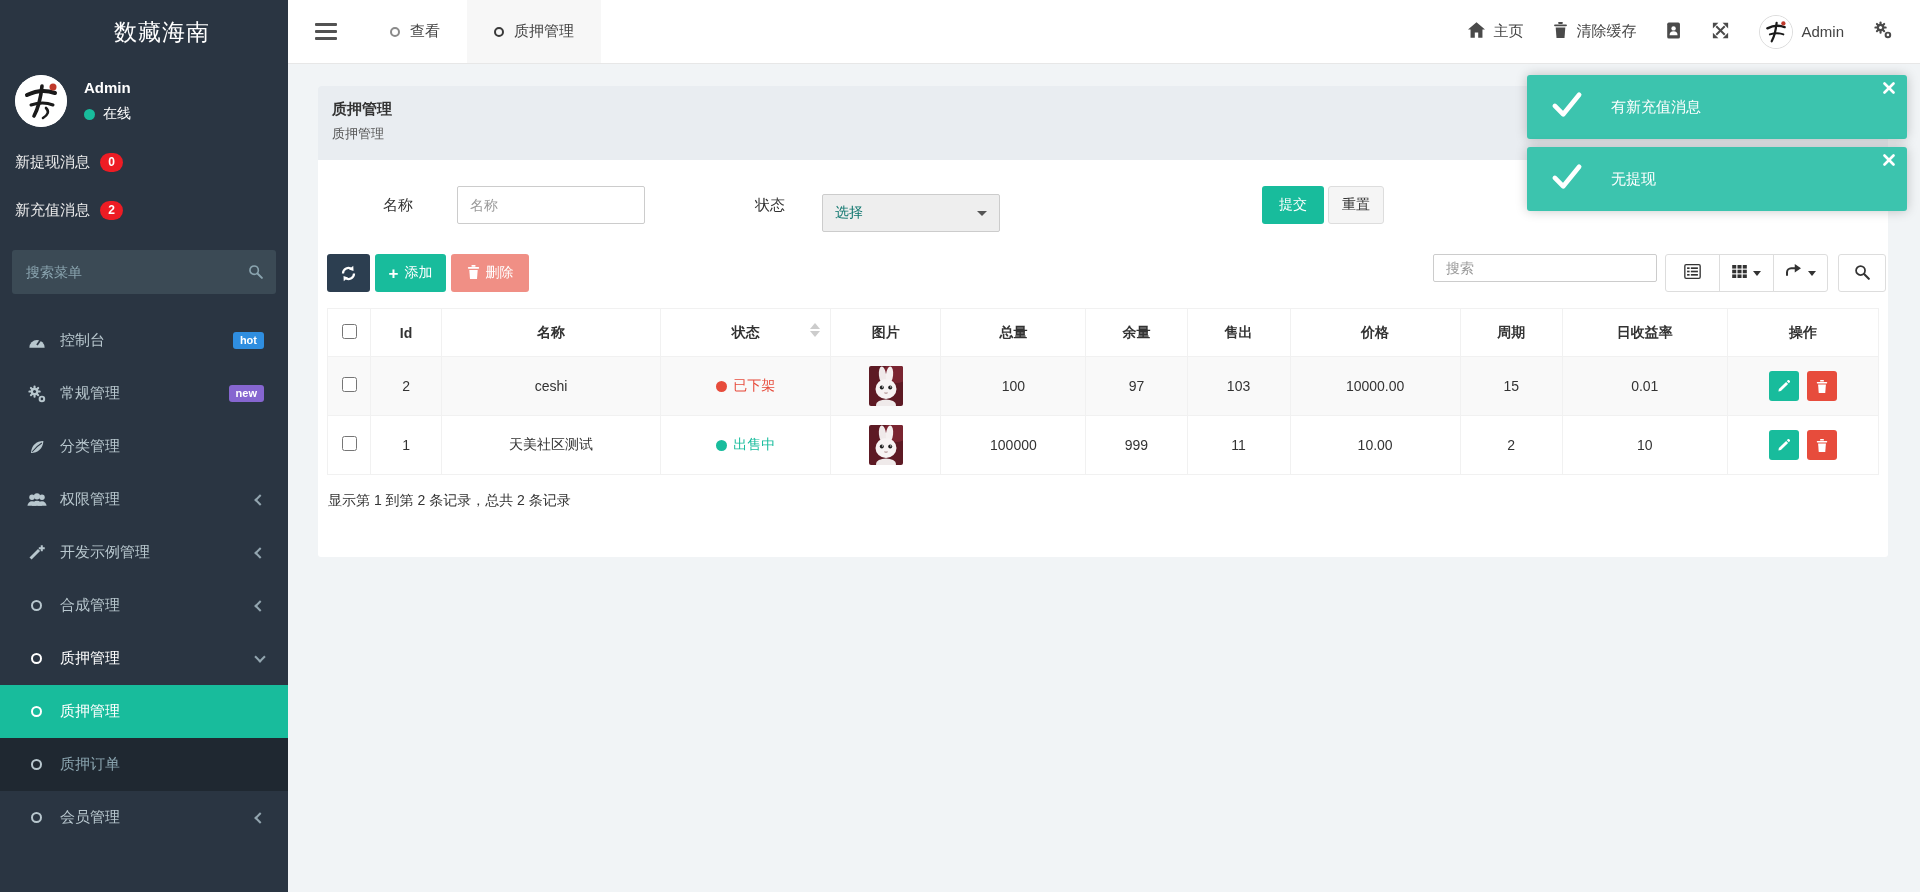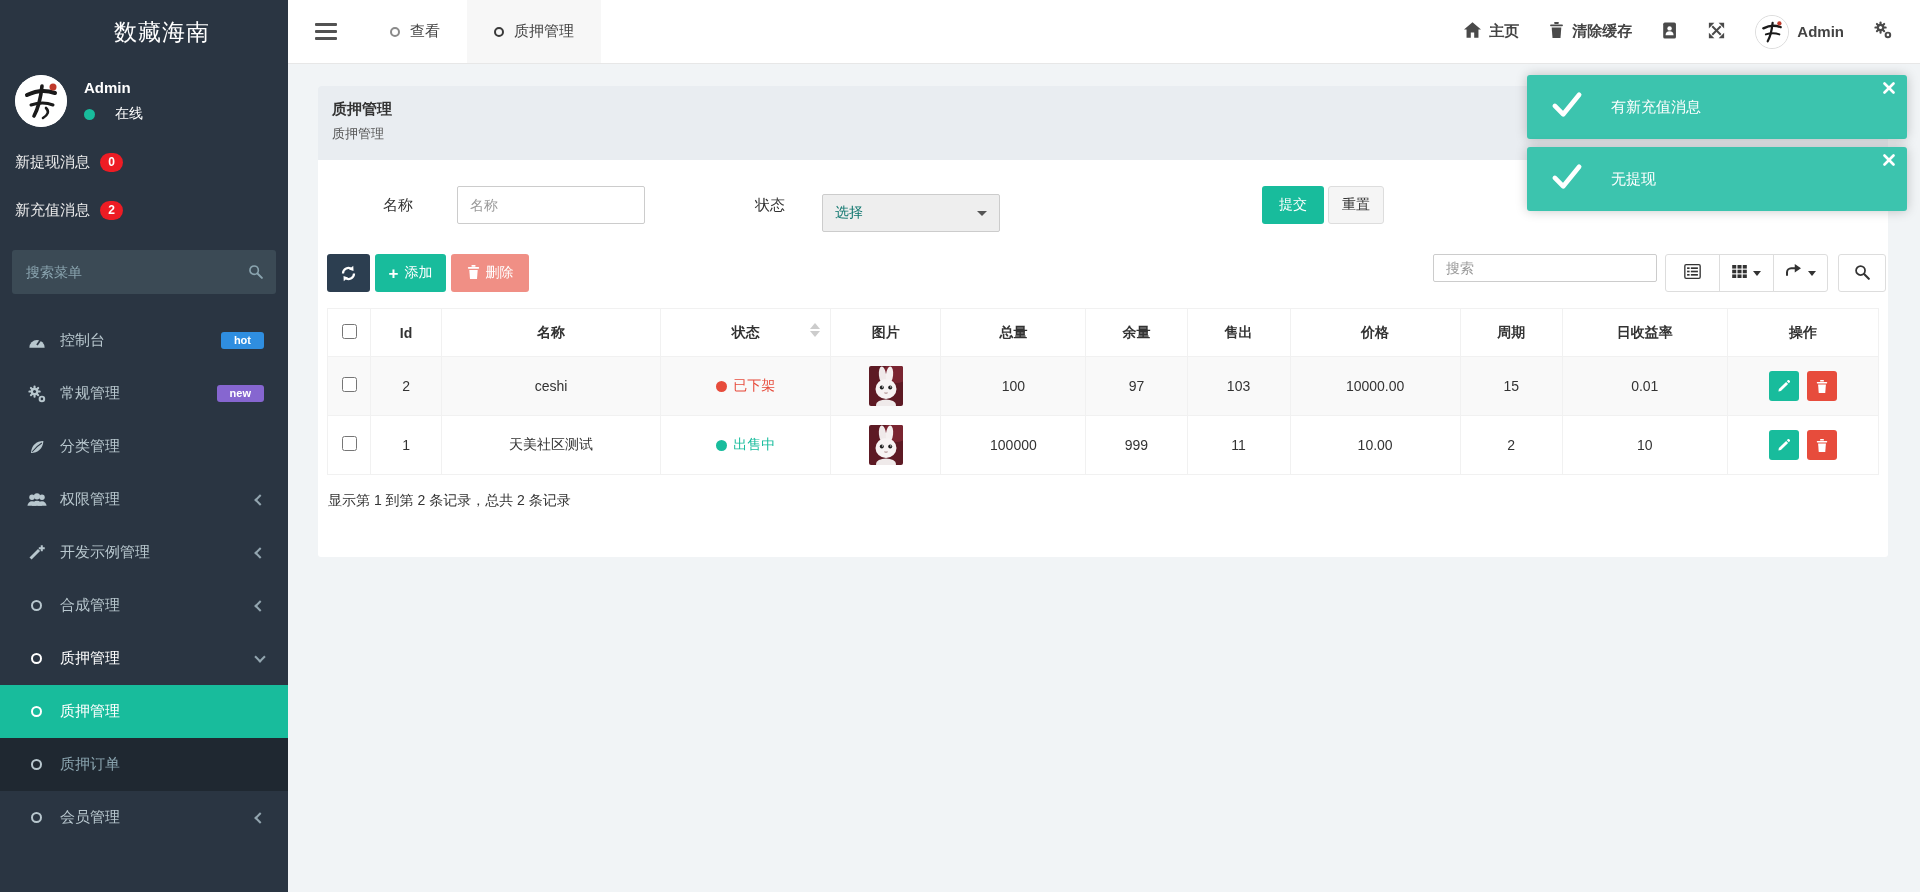--- a/index.html
+++ b/index.html
@@ -5,33 +5,33 @@
   * { margin:0; padding:0; box-sizing:border-box; }
   html,body { width:1920px; height:892px; overflow:hidden; font-family:"Liberation Sans","DejaVu Sans",sans-serif; background:#f1f4f6; }
 
   
   .sidebar { position:absolute; left:0; top:0; width:288px; height:892px; background:#2a3542; color:#b8c7ce; z-index:5; }
   .brand { height:64px; line-height:64px; text-align:center; color:#fff; font-size:23px; font-weight:500; letter-spacing:1px;padding-left:36px; }
   .user-panel { display:flex; align-items:center; padding:11px 15px; height:74px; }
   .avatar-lg { width:52px; height:52px; border-radius:50%; overflow:hidden; background:#fff; flex:0 0 52px; }
   .user-info { margin-left:17px; }
   .user-name { color:#fff; font-weight:bold; font-size:15px; }
-  .user-status { margin-top:8px; font-size:14px; color:#fff; display:flex; align-items:center; gap:20px; }
+  .user-status { margin-top:8px; font-size:14px; color:#fff; display:flex; align-items:center; gap:8px; }
   .dot-online { width:11px; height:11px; border-radius:50%; background:#18bc9c; }
   .notice-link { display:flex; align-items:center; gap:10px; padding:0 15px; height:48px; color:#ececec; font-size:15px; cursor:pointer; text-decoration:none; }
   .badge-count { background:#ed1c24; color:#fff; border-radius:10px; min-width:23px; height:19px; line-height:19px; text-align:center; font-size:12px; font-weight:bold; padding:0 7px; }
   .menu-search { margin:16px 12px 0 12px; position:relative; }
   .menu-search input { width:100%; height:44px; background:#3b4a55; border:none; border-radius:3px; color:#ccd6dc; font-size:14px; padding:0 38px 0 14px; outline:none; }
   .menu-search input::placeholder { color:#8aa4af; }
   .menu-search .mag { position:absolute; right:13px; top:14px; color:#8aa4af; }
   .menu { margin-top:20px; }
   .menu-item { height:53px; display:flex; align-items:center; padding:0 24px 0 26px; font-size:15px; color:#b8c7ce; cursor:pointer; }
   .mi-icon { width:21px; margin-right:13px; display:flex; justify-content:center; align-items:center; color:#b8c7ce; }
   .ring { width:11px; height:11px; border:2px solid currentColor; border-radius:50%; display:inline-block; }
-  .badge-pill { margin-left:auto; font-size:11px; font-weight:bold; color:#fff; border-radius:3px; padding:3px 13px; line-height:1; }
+  .badge-pill { margin-left:auto; font-size:11px; font-weight:bold; color:#fff; border-radius:3px; padding:3px 7px; line-height:1; }
   .badge-hot { background:#2f8ee0; }
   .badge-new { background:#8666d0; }
   .chev { margin-left:auto; width:8px; height:8px; border-left:2px solid #93a6b0; border-bottom:2px solid #93a6b0; transform:rotate(45deg); }
   .chev-down { transform:rotate(-45deg); margin-top:-4px; }
   .menu-item.parent-open { color:#fff; }
   .menu-item.parent-open .mi-icon { color:#fff; }
   .submenu-block { background:#1f2831; }
   .menu-item.active { background:#18bc9c; color:#fff; }
   .menu-item.active .mi-icon { color:#fff; }
   .menu-item.dim { color:#8aa4af; }
@@ -39,21 +39,21 @@
   
   .navbar { position:absolute; left:288px; top:0; right:0; height:64px; background:#fff; border-bottom:1px solid #e7e7e7; display:flex; align-items:stretch; z-index:4; }
   .hamburger { width:22px; display:flex; flex-direction:column; gap:4px; justify-content:center; margin-left:27px; cursor:pointer; }
   .hamburger i { display:block; height:3px; background:#525252; border-radius:1px; }
   .nav-tabs { display:flex; margin-left:26px; }
   .nav-tab { display:flex; align-items:center; gap:10px; padding:0 27px; font-size:15px; color:#454545; cursor:pointer; }
   .nav-tab .ring { width:10px; height:10px; border-color:#8a8a8a; }
   .nav-tab.active { background:#f7f7f7; }
   .nav-tab.active .ring { border-color:#3a3a3a; }
   .navbar-right { margin-left:auto; display:flex; align-items:center; gap:30px; padding-right:28px; color:#444; font-size:15px; }
-  .nr-item { display:flex; align-items:center; gap:8px; cursor:pointer; color:#444;font-weight:bold; }
+  .nr-item { display:flex; align-items:center; gap:8px; cursor:pointer; color:#444; }
   .nr-item svg { color:#4a4a4a; }
   .avatar-sm { width:34px; height:34px; border-radius:50%; overflow:hidden; background:#fff; border:1px solid #ddd; }
 
   
   .content { position:absolute; left:288px; top:64px; right:0; bottom:0; background:#f1f4f6; }
   .card { position:absolute; left:30px; top:22px; width:1570px; height:471px; background:#fff; border-radius:3px; }
   .card-head { height:74px; background:#e9edf1; border-radius:3px 3px 0 0; padding:14px 14px; }
   .card-title { font-size:15px; font-weight:bold; color:#333; }
   .card-sub { font-size:13px; color:#555; margin-top:6px; }
 

